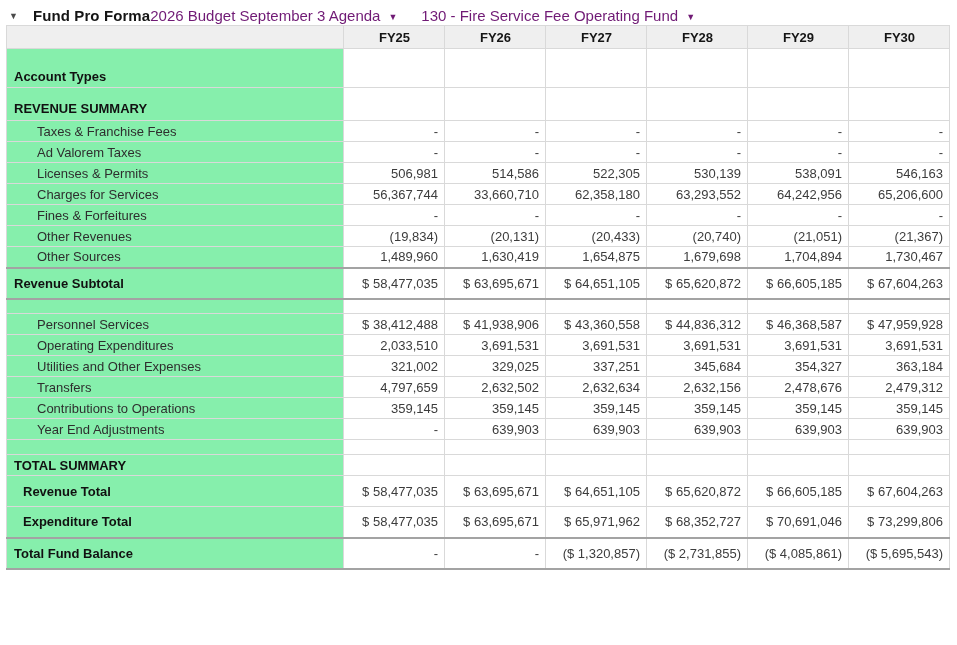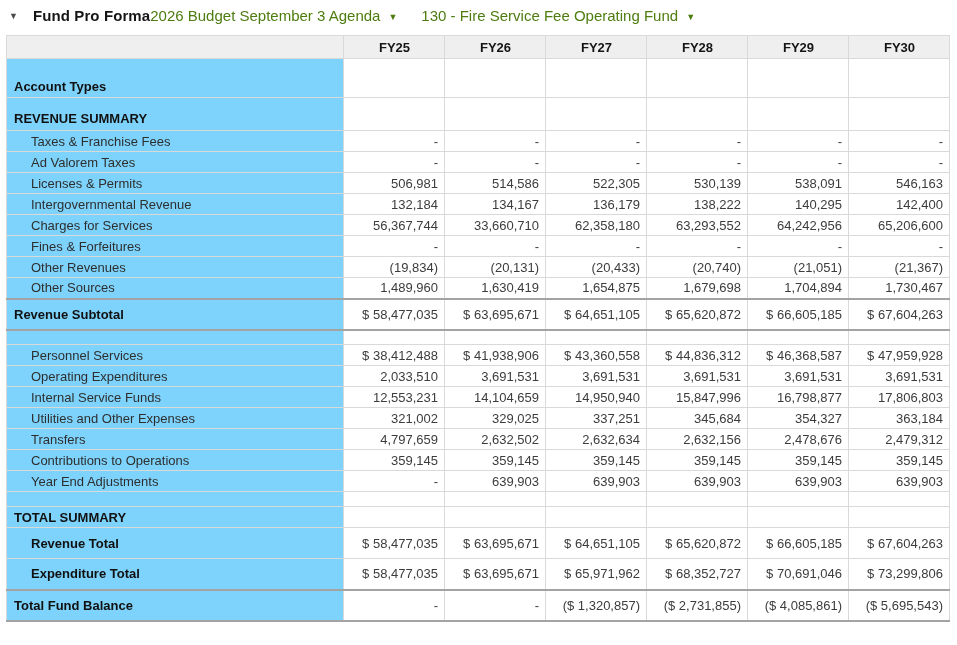--- a/index.html
+++ b/index.html
@@ -15,55 +15,55 @@
   .app-header {
     position: absolute; top: 0; left: 0; right: 0; height: 31px;
     display: flex; align-items: center; padding-left: 9px;
   }
   .collapse-caret {
     font-size: 9px; color: #4a4a4a; width: 24px; cursor: pointer;
     display: inline-block;
   }
   .page-title { font-weight: bold; font-size: 15px; color: #151515; letter-spacing: 0.1px; }
   .dropdown-link {
-    color: #4d7c0f; font-size: 15px; margin-right: 24px;
+    color: #701a75; font-size: 15px; margin-right: 24px;
     display: inline-flex; align-items: center; cursor: pointer;
   }
   .dropdown-link .dd-caret { font-size: 9px; margin-left: 8px; padding-top: 2px; }
 
   
   table.proforma {
-    position: absolute; left: 6px; top: 35px; width: 943px;
+    position: absolute; left: 6px; top: 25px; width: 943px;
     border-collapse: collapse; table-layout: fixed;
     font-size: 13px;
   }
   .proforma col.c-label { width: 337px; }
   .proforma col.c-data  { width: 101px; }
   .proforma th, .proforma td {
     border: 1px solid #d9d9d9; padding: 0 6px 0 7px;
     overflow: hidden; white-space: nowrap;
   }
   .proforma th {
     background: #efefef; font-weight: bold; text-align: center;
     height: 23px; color: #151515;
   }
-  .proforma td.label { background: #7dd3fc; text-align: left; color: #2e2e2e; }
+  .proforma td.label { background: #86efac; text-align: left; color: #2e2e2e; }
   .proforma td.num   { background: #ffffff; text-align: right; color: #3c3c3c; }
 
   tr.r-detail td, tr.r-section td { height: 21px; }
   tr.r-tall-1 td { height: 39px; vertical-align: bottom; padding-bottom: 3px; }
   tr.r-tall-2 td { height: 33px; vertical-align: bottom; padding-bottom: 4px; }
   tr.r-spacer td { height: 15px; }
   tr.r-subtotal td, tr.r-total-line td { height: 31px; }
 
   tr.bold td.label { font-weight: bold; color: #111111; }
   tr.r-subtotal td { border-top: 2px solid #a3a3a3; border-bottom: 2px solid #a3a3a3; }
 
-  td.indent-1 { padding-left: 24px; }
-  td.indent-half { padding-left: 24px; }
+  td.indent-1 { padding-left: 30px; }
+  td.indent-half { padding-left: 16px; }
 </style>
 </head>
 <body>
 
 <div class="app-header">
   <span class="collapse-caret">▼</span>
   <span class="page-title">Fund Pro Forma</span>
   <span class="dropdown-link">
     <span>2026 Budget September 3 Agenda</span>
     <span class="dd-caret">▼</span>
@@ -135,29 +135,20 @@
       <tr class="r-detail">
         <td class="label indent-1">Licenses &amp; Permits</td>
         <td class="num">506,981</td>
         <td class="num">514,586</td>
         <td class="num">522,305</td>
         <td class="num">530,139</td>
         <td class="num">538,091</td>
         <td class="num">546,163</td>
       </tr>
       <tr class="r-detail">
-        <td class="label indent-1">Intergovernmental Revenue</td>
-        <td class="num">132,184</td>
-        <td class="num">134,167</td>
-        <td class="num">136,179</td>
-        <td class="num">138,222</td>
-        <td class="num">140,295</td>
-        <td class="num">142,400</td>
-      </tr>
-      <tr class="r-detail">
         <td class="label indent-1">Charges for Services</td>
         <td class="num">56,367,744</td>
         <td class="num">33,660,710</td>
         <td class="num">62,358,180</td>
         <td class="num">63,293,552</td>
         <td class="num">64,242,956</td>
         <td class="num">65,206,600</td>
       </tr>
       <tr class="r-detail">
         <td class="label indent-1">Fines &amp; Forfeitures</td>
@@ -216,29 +207,20 @@
       <tr class="r-detail">
         <td class="label indent-1">Operating Expenditures</td>
         <td class="num">2,033,510</td>
         <td class="num">3,691,531</td>
         <td class="num">3,691,531</td>
         <td class="num">3,691,531</td>
         <td class="num">3,691,531</td>
         <td class="num">3,691,531</td>
       </tr>
       <tr class="r-detail">
-        <td class="label indent-1">Internal Service Funds</td>
-        <td class="num">12,553,231</td>
-        <td class="num">14,104,659</td>
-        <td class="num">14,950,940</td>
-        <td class="num">15,847,996</td>
-        <td class="num">16,798,877</td>
-        <td class="num">17,806,803</td>
-      </tr>
-      <tr class="r-detail">
         <td class="label indent-1">Utilities and Other Expenses</td>
         <td class="num">321,002</td>
         <td class="num">329,025</td>
         <td class="num">337,251</td>
         <td class="num">345,684</td>
         <td class="num">354,327</td>
         <td class="num">363,184</td>
       </tr>
       <tr class="r-detail">
         <td class="label indent-1">Transfers</td>

